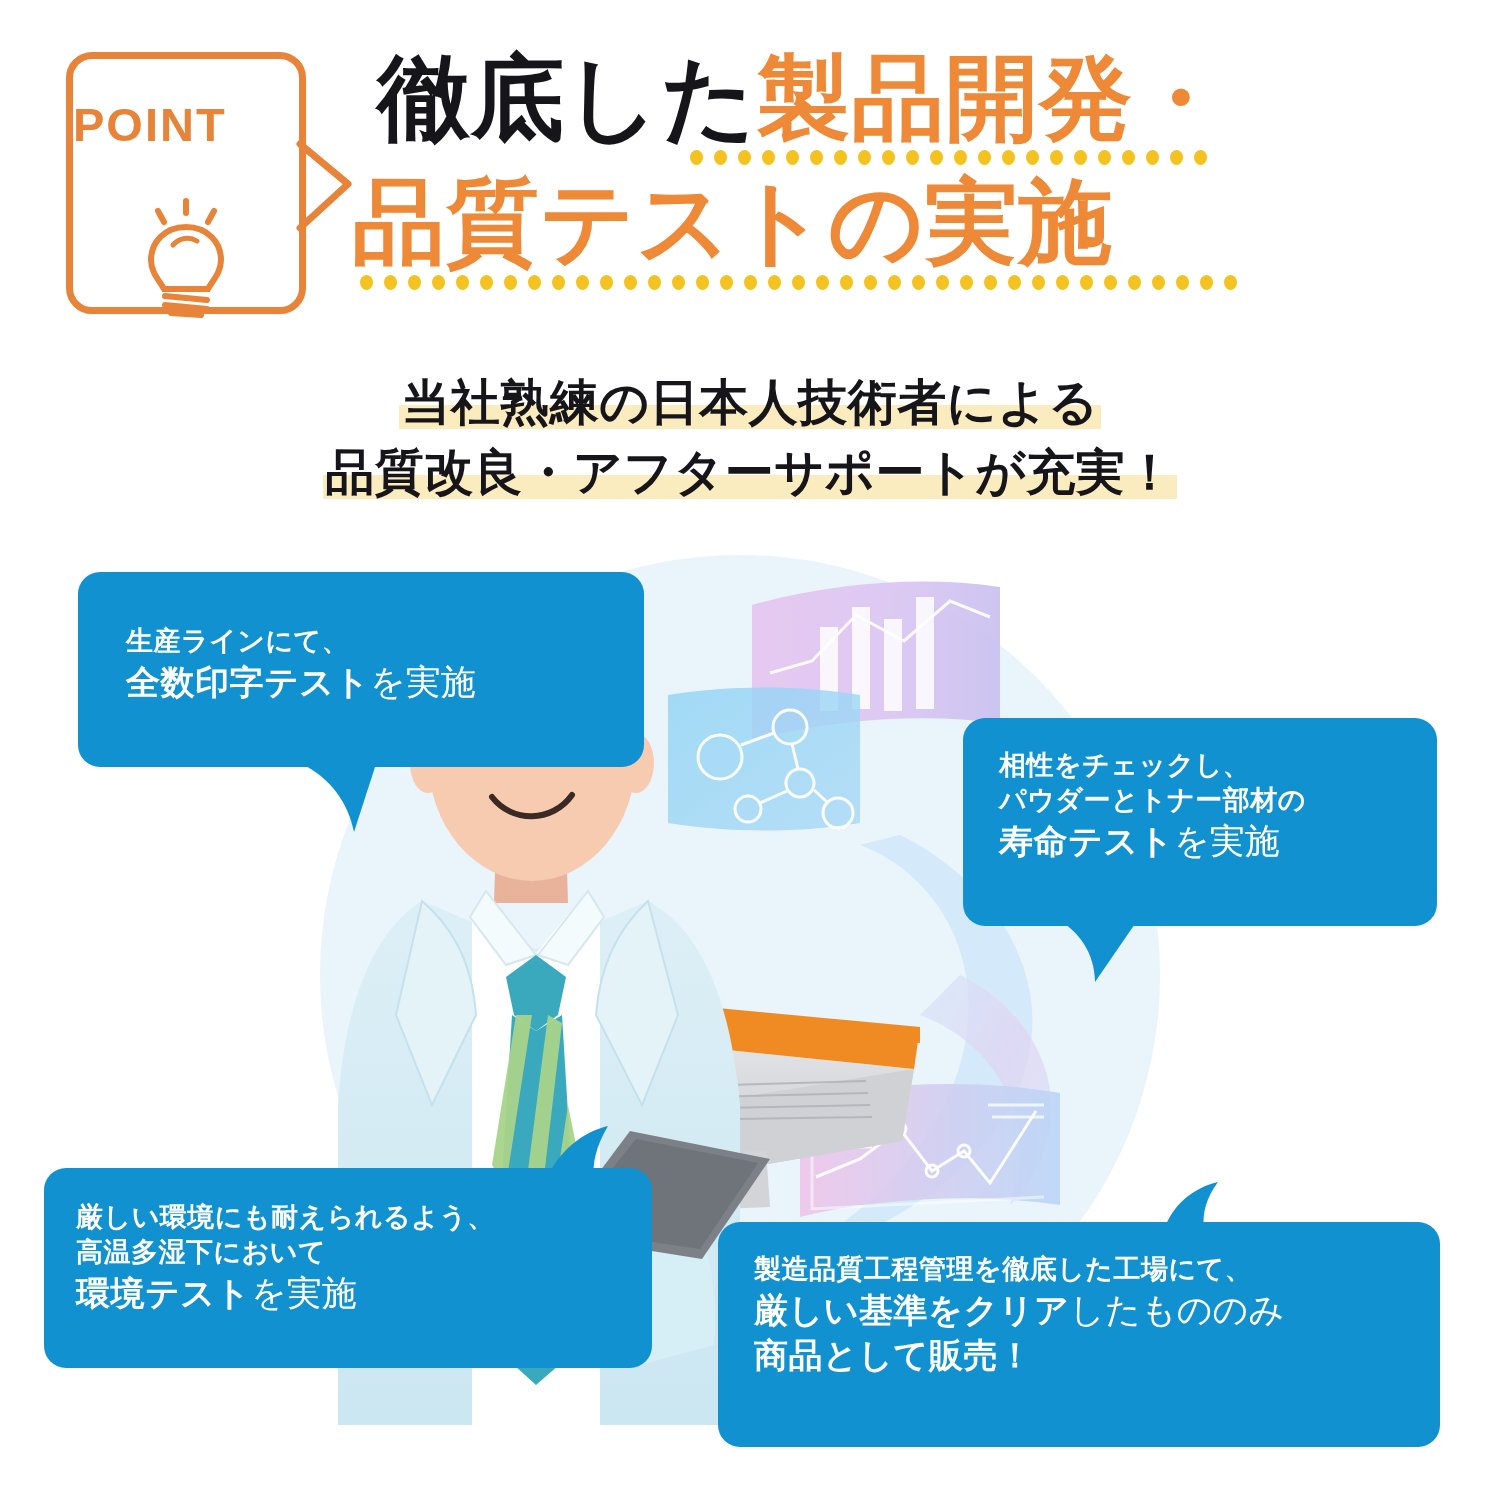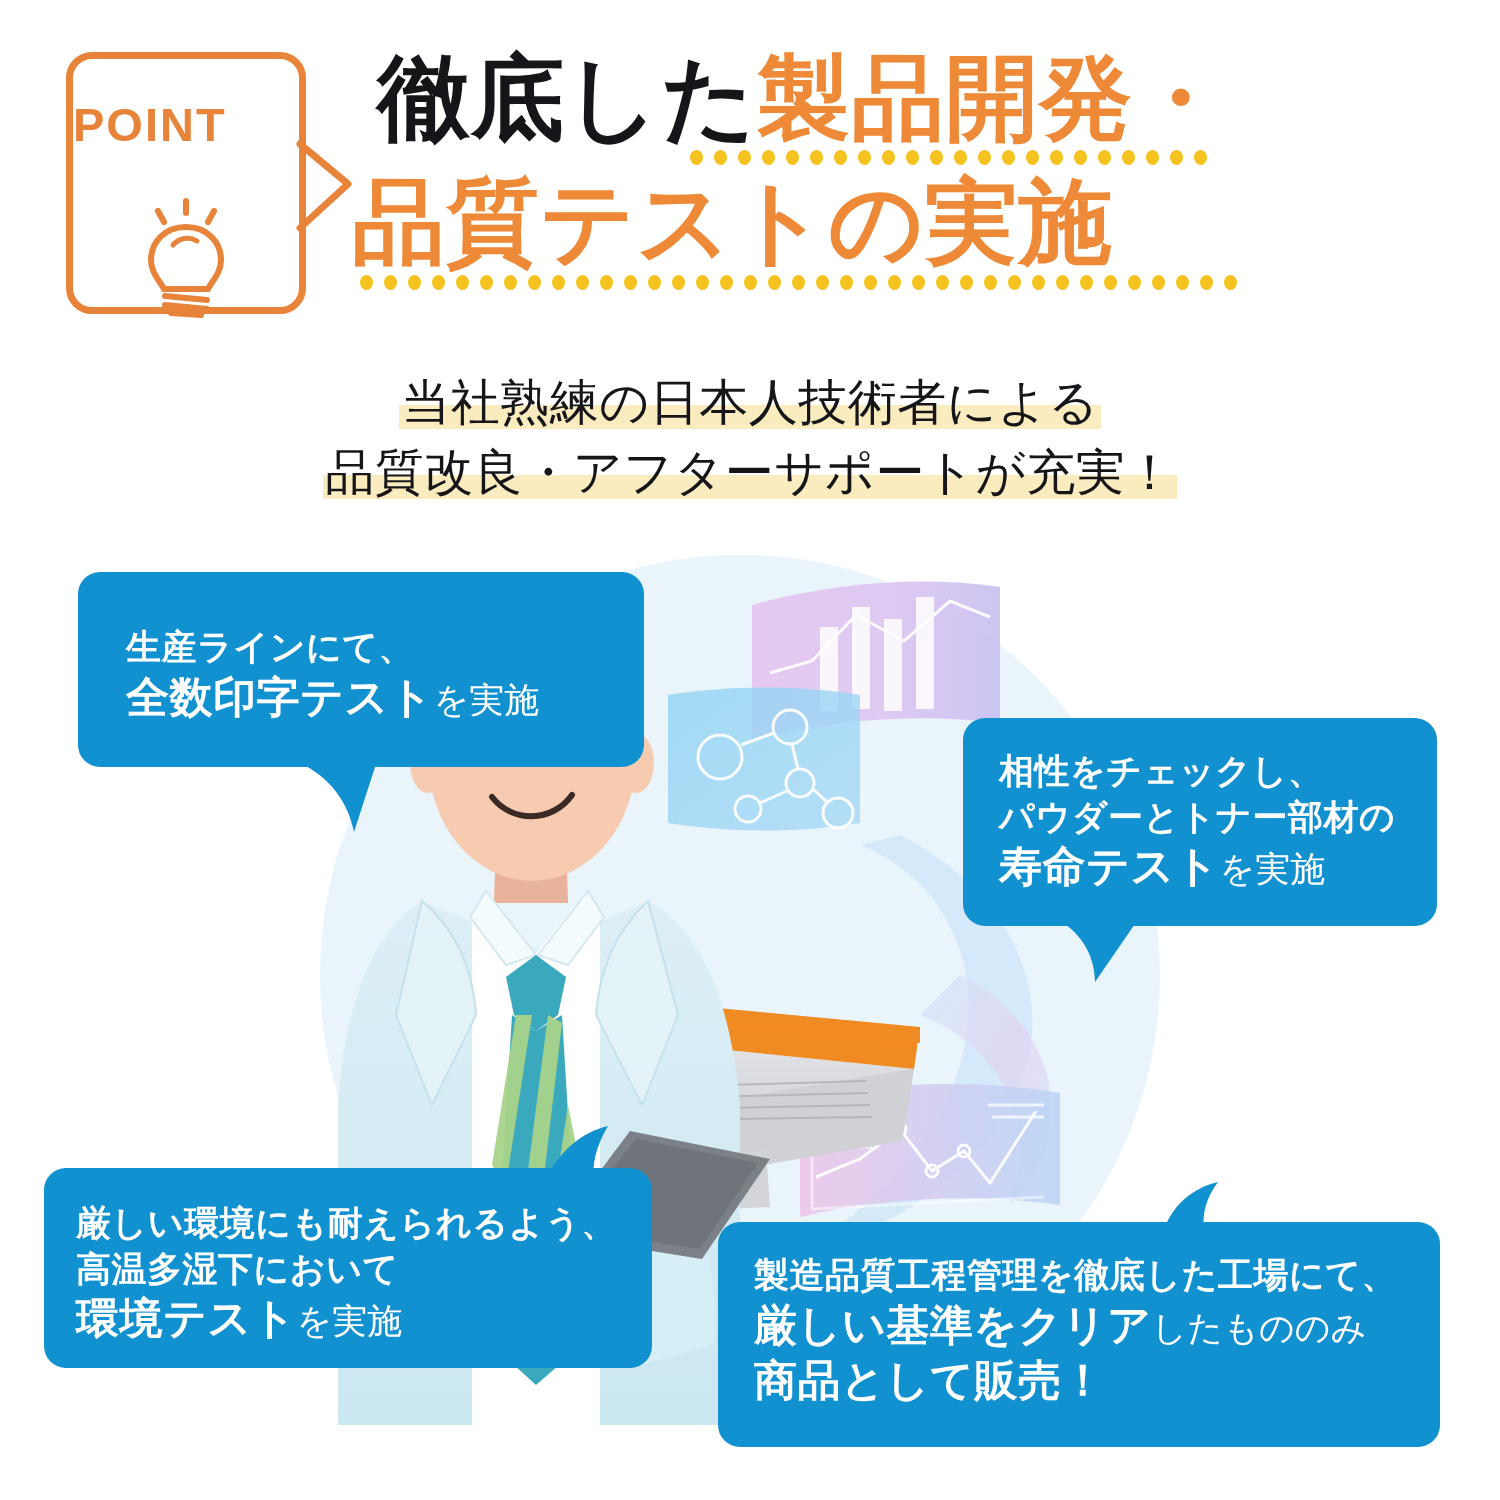--- a/index.html
+++ b/index.html
@@ -40,39 +40,39 @@
   .dots span{
     display:inline-block;width:13px;height:15px;border-radius:50%;
     background:#f5c31f;margin-right:11px;vertical-align:top;
   }
   .dots1{margin-left:338px;}
   .dots2{margin-left:8px;}
 
   
   .subtitle{position:absolute;left:0;top:368px;width:1500px;text-align:center;}
   .sub-line{
-    font-size:49px;font-weight:normal;color:#16161a;line-height:1.42;
+    font-size:49px;font-weight:bold;color:#16161a;line-height:1.42;
     letter-spacing:0.5px;display:block;
   }
   .hl-mark{
     background:linear-gradient(to top,#faecbe 0%,#faecbe 44%,rgba(250,236,190,0) 44%);
     padding:0 2px;
   }
 
   
   .illus{position:absolute;left:300px;top:545px;width:930px;height:880px;}
 
   
   .bub{
     position:absolute;background:#1291d0;border-radius:22px;
     color:#ffffff;box-sizing:border-box;
   }
   .bub p{margin:0;line-height:1.30;white-space:nowrap;}
-  .t-reg{font-size:35px;font-weight:bold;letter-spacing:0.5px;}
-  .t-big{font-size:43px;font-weight:bold;letter-spacing:0.5px;}
+  .t-reg{font-size:27px;font-weight:bold;letter-spacing:0.5px;}
+  .t-big{font-size:34px;font-weight:bold;letter-spacing:0.5px;}
   .t-sml{font-size:35px;font-weight:normal;}
 
   #bub1{left:78px;top:572px;width:566px;height:195px;padding:52px 0 0 48px;}
   #bub2{left:963px;top:718px;width:474px;height:208px;padding:30px 0 0 36px;}
   #bub3{left:44px;top:1168px;width:608px;height:200px;padding:32px 0 0 32px;}
   #bub4{left:718px;top:1222px;width:722px;height:225px;padding:30px 0 0 36px;}
 
   .tail{position:absolute;}
 </style>
 </head>

